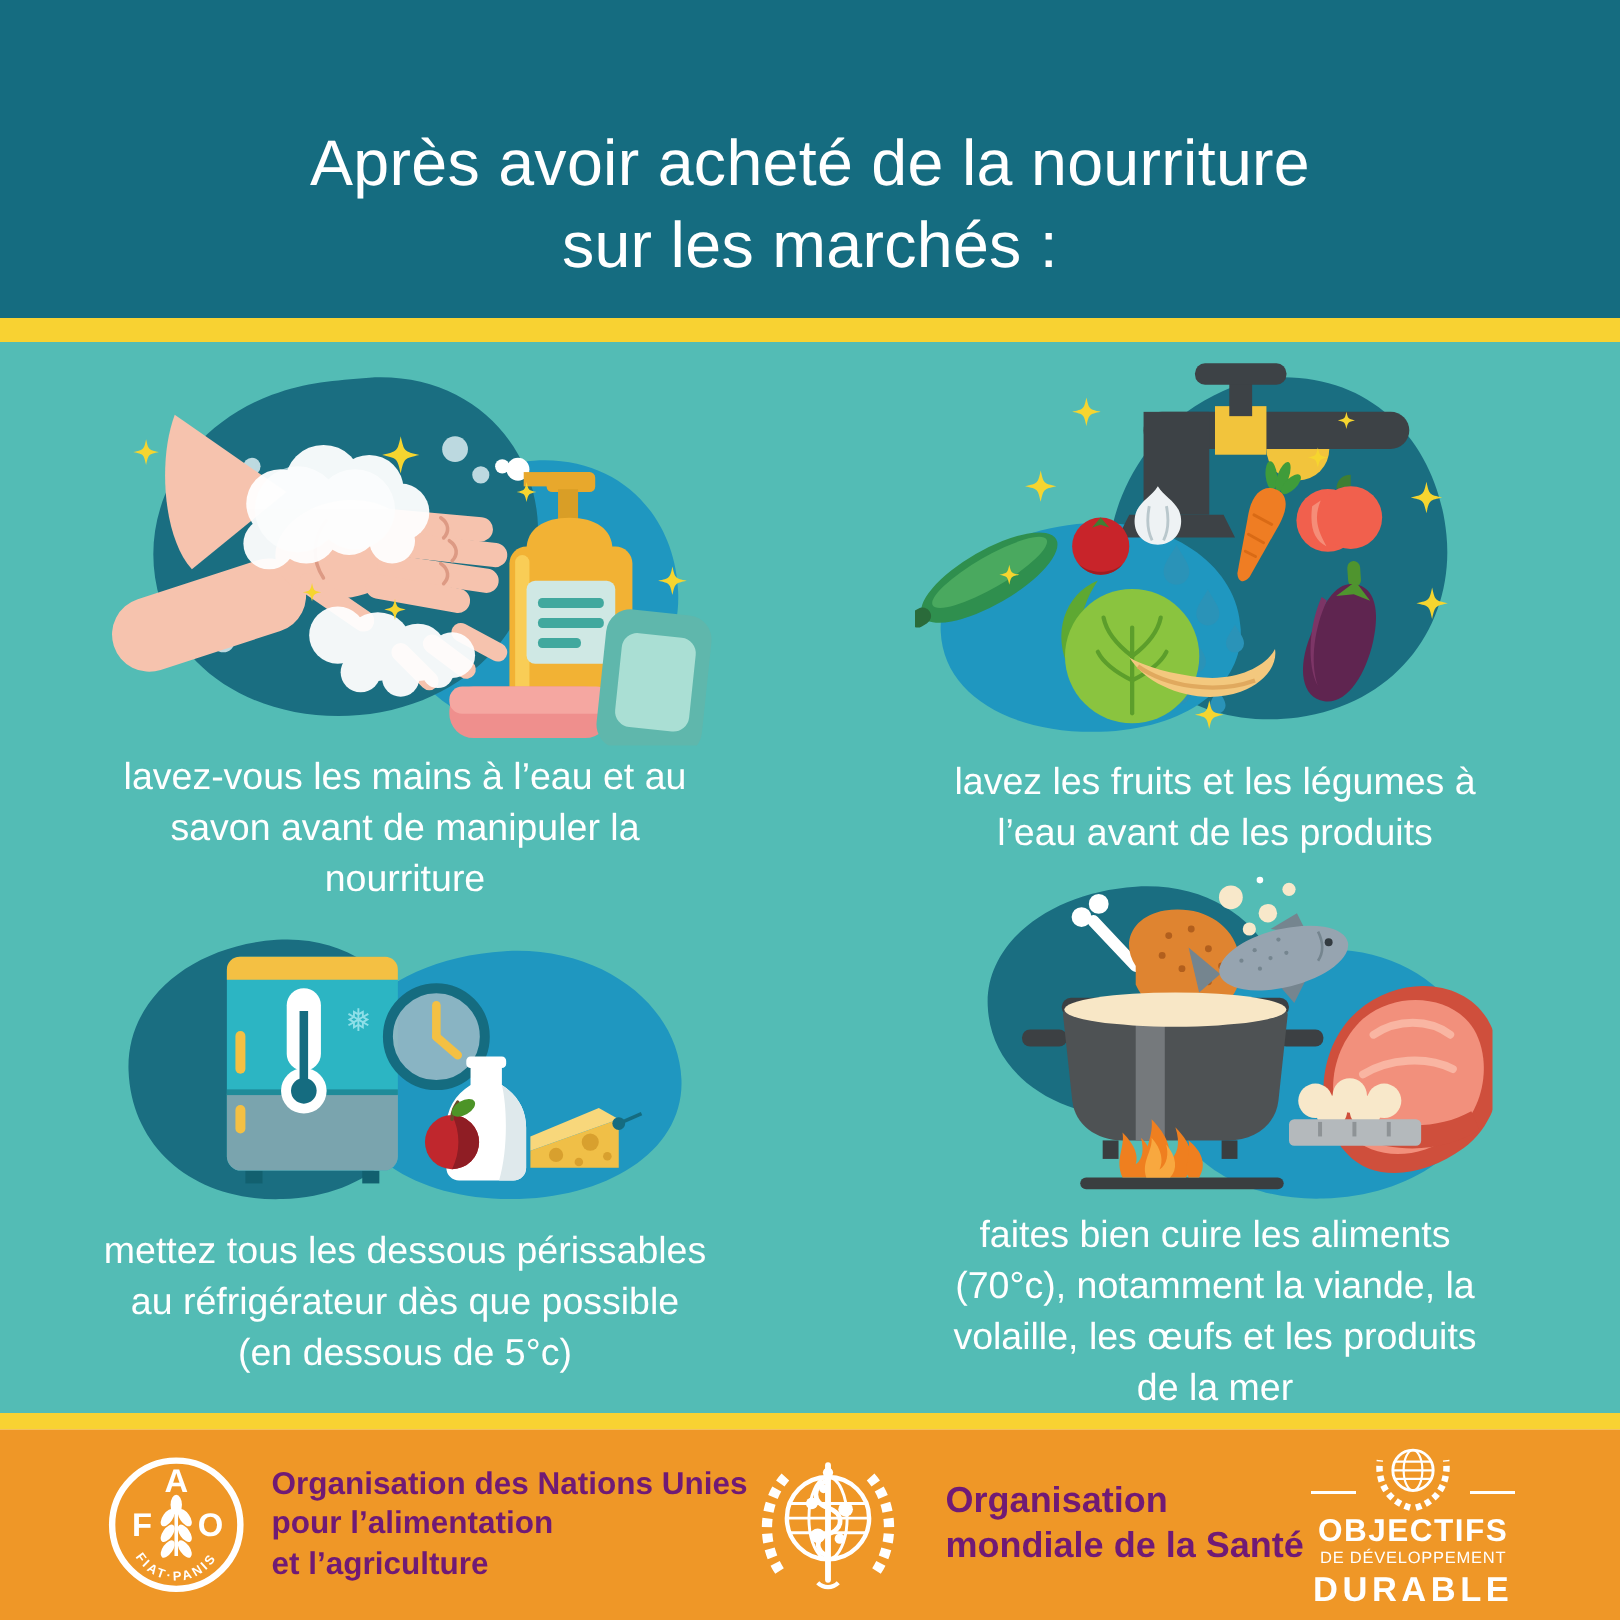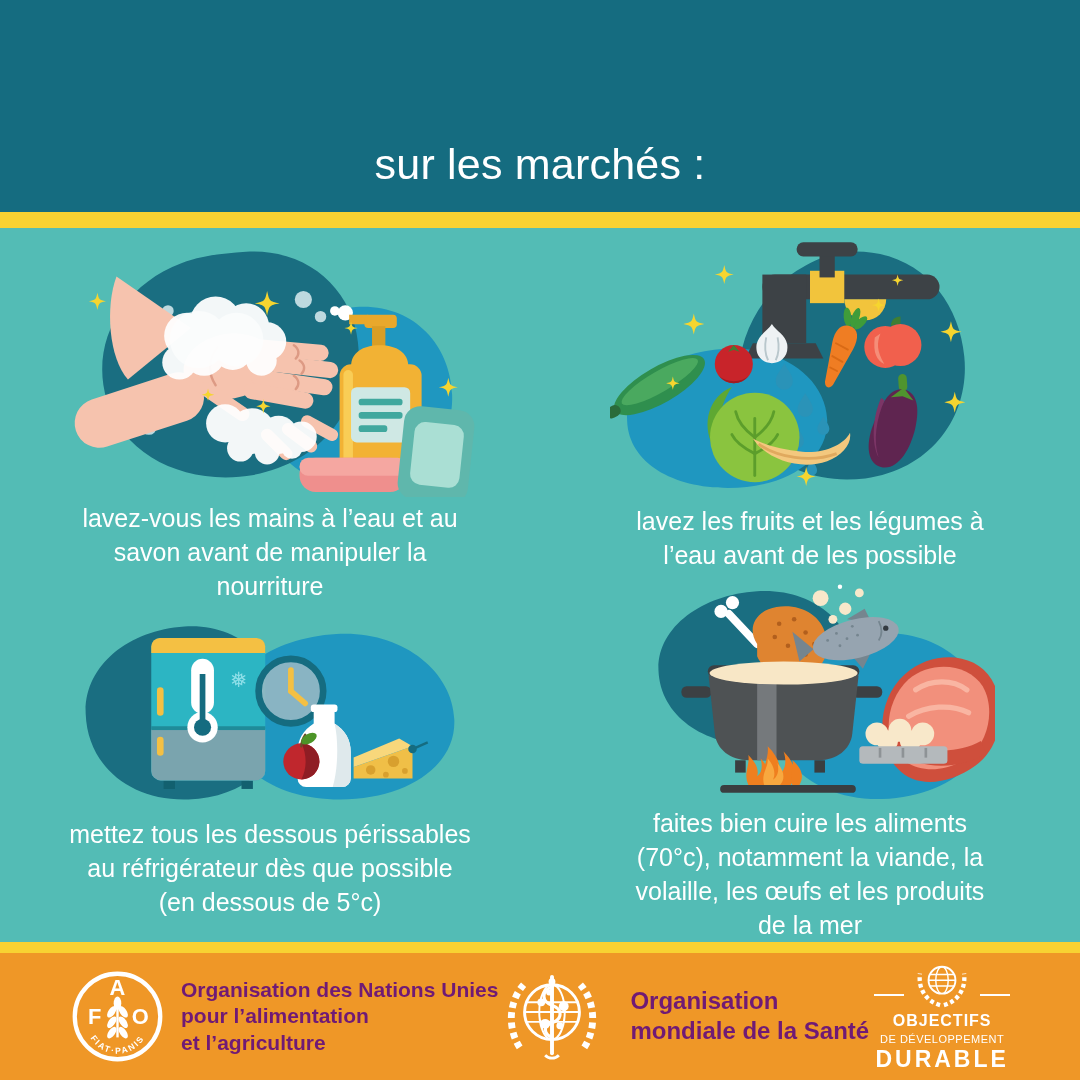--- a/index.html
+++ b/index.html
@@ -28,38 +28,39 @@
   
   .footer{height:132px;background:#ef9727;display:flex;align-items:center;justify-content:space-between;padding:0 70px;box-sizing:border-box;}
   .agency{display:flex;align-items:center;}
   .agency .ag-text{color:#701a75;font-weight:700;}
   .fao-text{font-size:21px;line-height:26.5px;margin-left:16px;}
   .who-text{font-size:24px;line-height:30px;margin-left:24px;}
   .ag-text span{display:block;white-space:nowrap;}
   .sdg{display:flex;flex-direction:column;align-items:center;color:#fff;}
   .sdg-top{display:flex;align-items:flex-end;}
   .sdg-rule{width:30px;height:2px;background:#ffffff;margin:0 5px 13px 5px;}
-  .sdg-l1{font-size:16px;font-weight:700;letter-spacing:1px;line-height:23px;}
+  .sdg-l1{font-size:21px;font-weight:700;letter-spacing:1px;line-height:23px;}
   .sdg-l2{font-size:11px;font-weight:400;letter-spacing:.5px;line-height:14px;}
   .sdg-l3{font-size:23px;font-weight:700;letter-spacing:3px;line-height:26px;}
 </style>
 </head>
 <body>
 
 <svg width="0" height="0" style="position:absolute" aria-hidden="true">
   <defs>
     <path id="spark" d="M0,-10 C1.8,-1.8 1.8,-1.8 10,0 C1.8,1.8 1.8,1.8 0,10 C-1.8,1.8 -1.8,1.8 -10,0 C-1.8,-1.8 -1.8,-1.8 0,-10 Z"></path>
     <path id="drop" d="M0,-13 C5,-4 9,0 9,6 A9,9 0 1 1 -9,6 C-9,0 -5,-4 0,-13 Z"></path>
   </defs>
 </svg>
 
 <div class="canvas">
 
   <div class="header">
     <h1 class="title">
+      <span>Après avoir acheté de la nourriture</span>
       <span>sur les marchés :</span>
     </h1>
   </div>
   <div class="stripe top"></div>
 
   <div class="main">
 
     <div class="col">
 
       <div class="cell c1">
@@ -335,21 +336,21 @@
             <use href="#spark" transform="translate(66,148) scale(.7)"></use>
             <use href="#spark" transform="translate(282,66) scale(.7)"></use>
             <use href="#spark" transform="translate(358,94) scale(1.1)"></use>
             <use href="#spark" transform="translate(362,168) scale(1.1)"></use>
             <use href="#spark" transform="translate(206,246)"></use>
             <use href="#spark" transform="translate(302,40) scale(.6)"></use>
           </g>
         </svg>
         <p class="caption">
           <span>lavez les fruits et les légumes à</span>
-          <span>l’eau avant de les possible</span>
+          <span>l’eau avant de les produits</span>
         </p>
       </div>
 
       <div class="cell c4">
         <svg class="illu" width="370" height="216" viewBox="0 0 420 245">
           <path d="M150,8 C215,4 260,46 262,96 C264,144 224,182 154,183 C90,184 40,150 38,98 C36,50 86,12 150,8 Z" fill="#1a6e81"></path>
           <path d="M290,56 C356,52 410,98 412,152 C414,204 360,242 292,244 C226,246 172,210 170,152 C168,100 222,60 290,56 Z" fill="#1f97c0"></path>
 
           <g>
             <path d="M310,210 C284,184 286,130 318,102 C350,74 398,78 416,108 C434,138 428,184 398,206 C368,228 330,232 310,210 Z" fill="#cf4f3c"></path>

